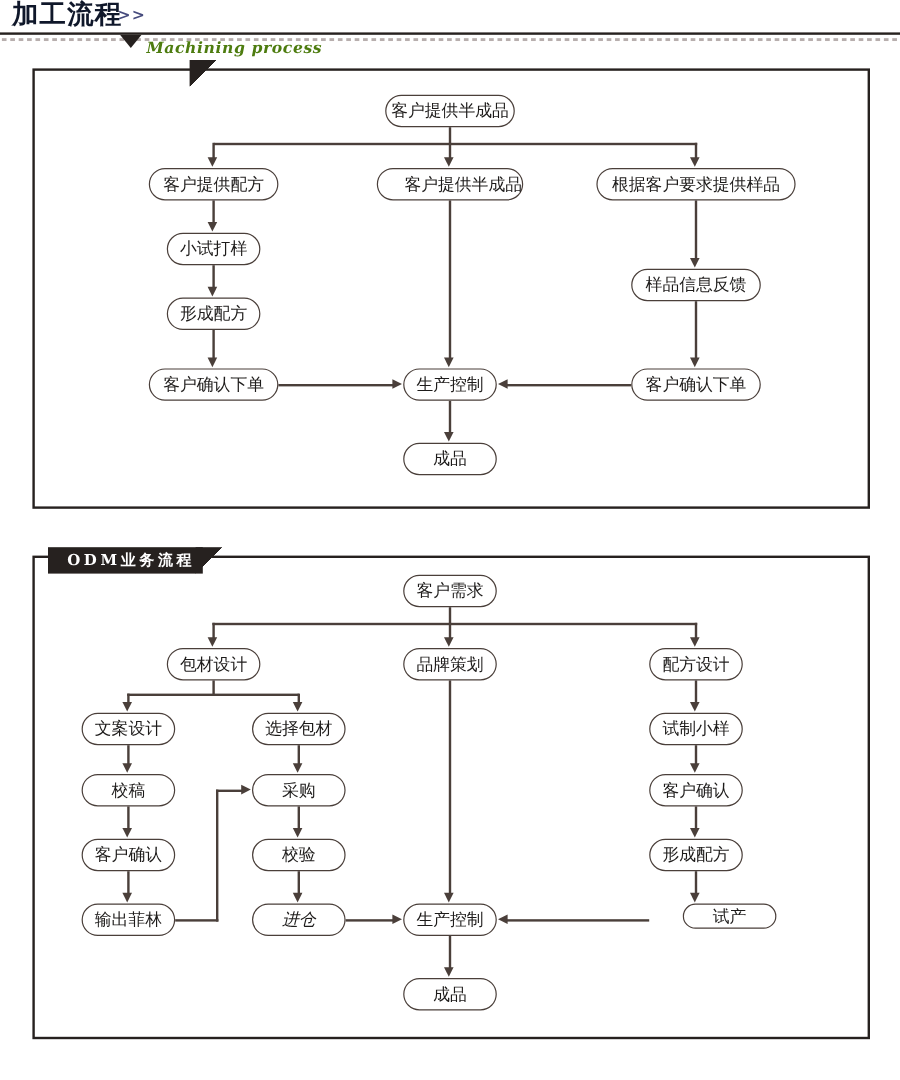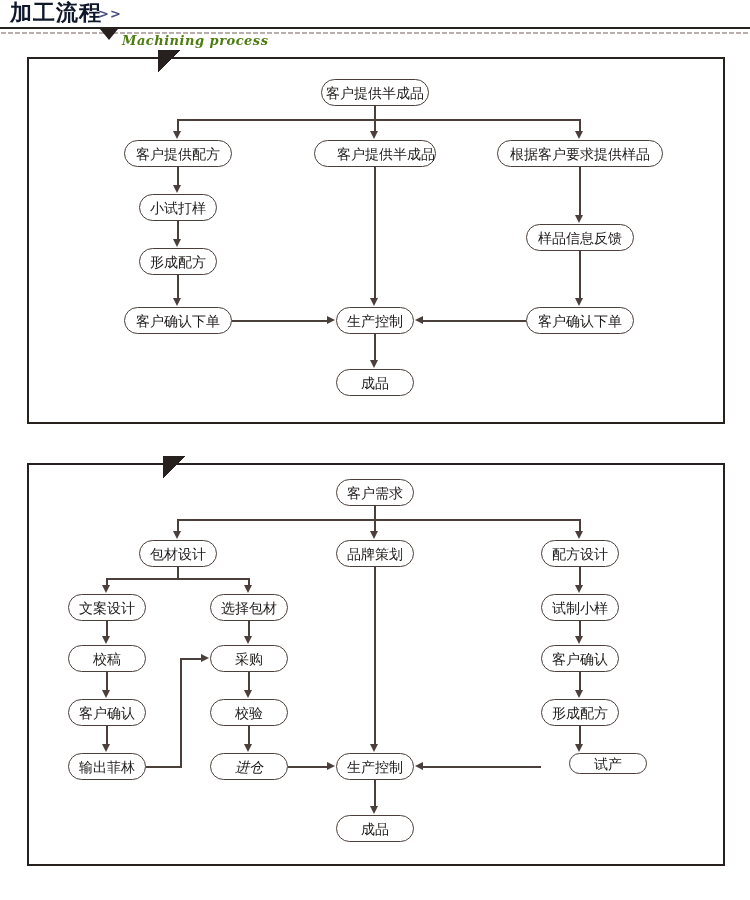--- a/index.html
+++ b/index.html
@@ -128,20 +128,23 @@
 
   <div class="ln lnh" style="left:232px;top:320px;width:96px;"></div>
   <div class="ar ar-r" style="left:327px;top:316px;"></div>
   <div class="ln lnh" style="left:422px;top:320px;width:104px;"></div>
   <div class="ar ar-l" style="left:415px;top:316px;"></div>
 
   <div class="ln lnv" style="left:374px;top:334px;height:27px;"></div>
   <div class="ar ar-d" style="left:370px;top:360px;"></div>
 
   <div class="frame" style="left:27px;top:463px;width:694px;height:399px;"></div>
+  <div class="ribbon" style="left:40px;top:456px;">
+    <span>ODM业务流程</span>
+  </div>
   <div class="ribbon-tail" style="left:163px;top:456px;"></div>
 
   <div class="ln lnv" style="left:374px;top:506px;height:14px;"></div>
   <div class="ln lnh" style="left:177px;top:519px;width:404px;"></div>
   <div class="ln lnv" style="left:177px;top:519px;height:14px;"></div>
   <div class="ar ar-d" style="left:173px;top:531px;"></div>
   <div class="ln lnv" style="left:374px;top:519px;height:14px;"></div>
   <div class="ar ar-d" style="left:370px;top:531px;"></div>
   <div class="ln lnv" style="left:579px;top:519px;height:14px;"></div>
   <div class="ar ar-d" style="left:575px;top:531px;"></div>

